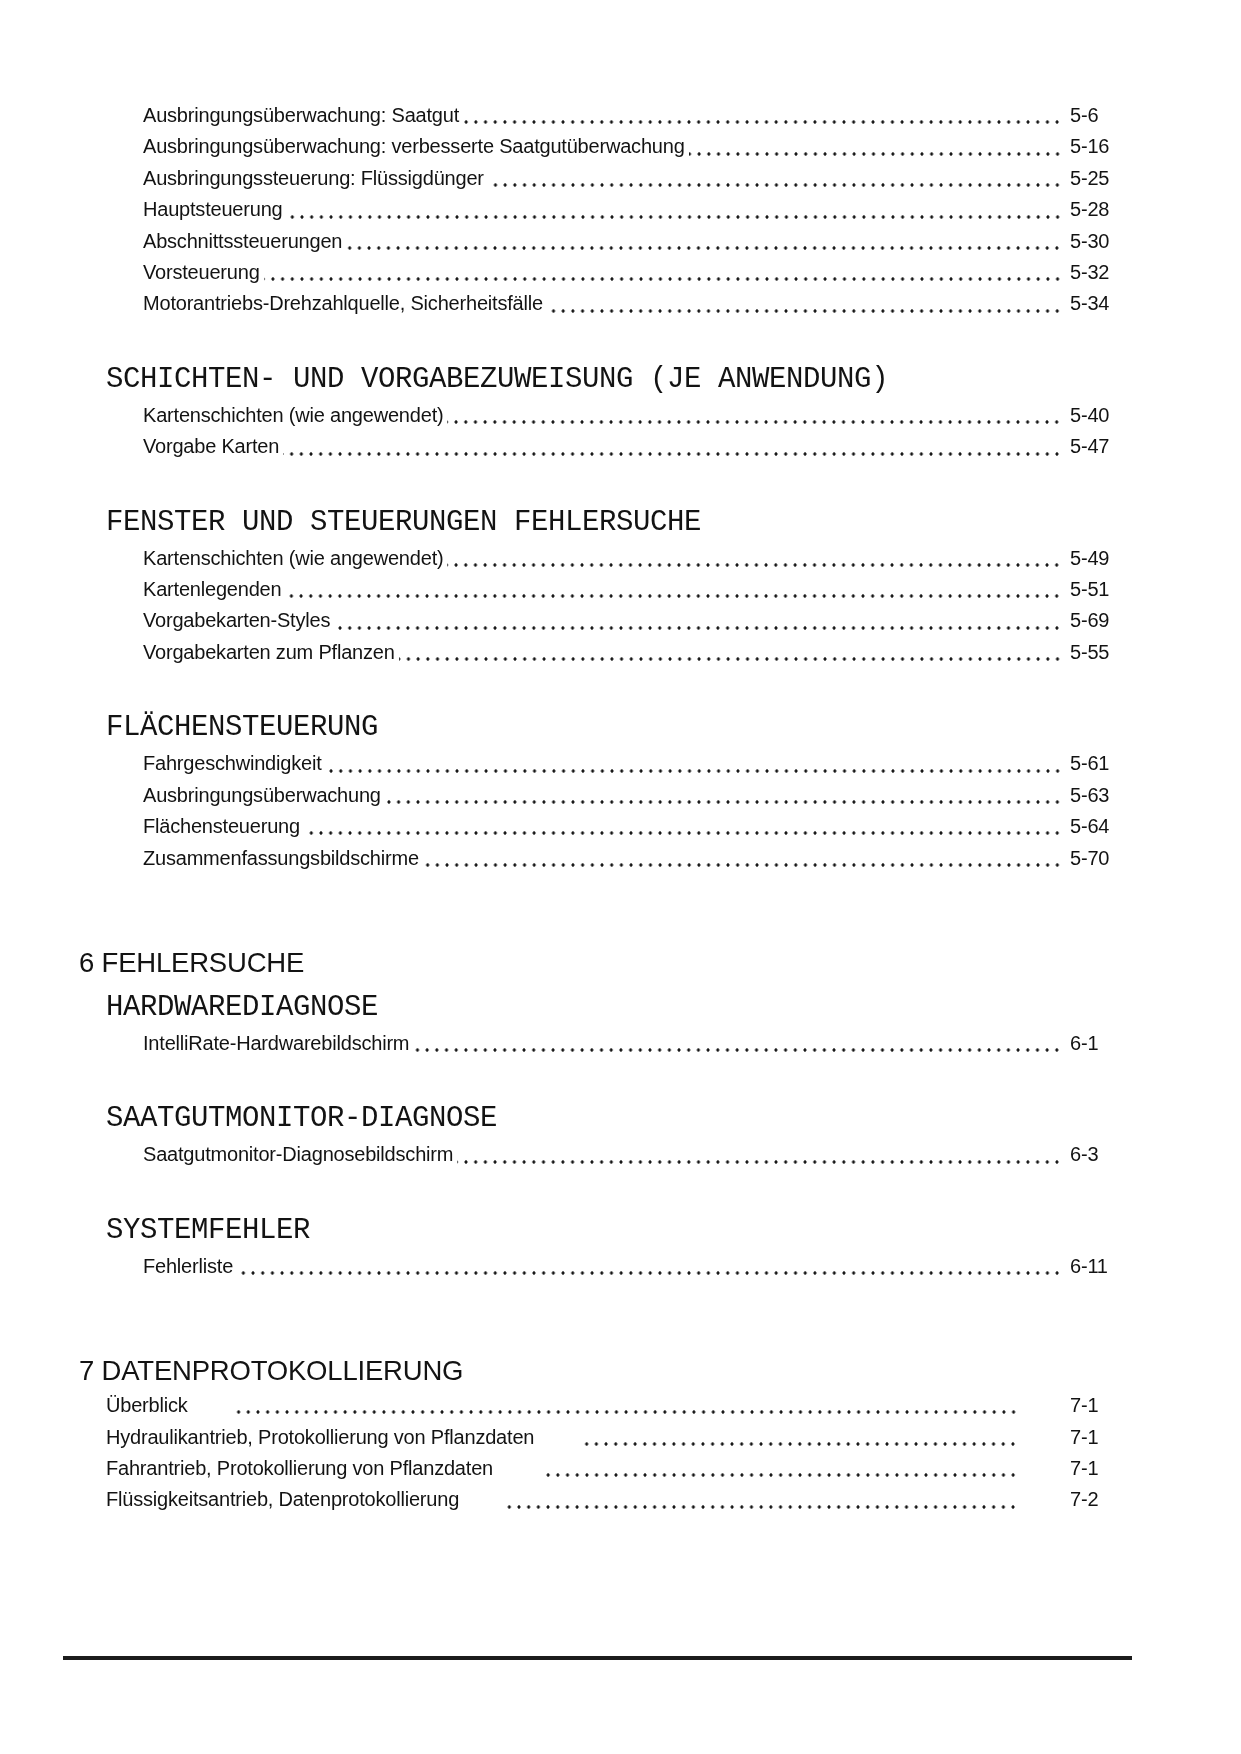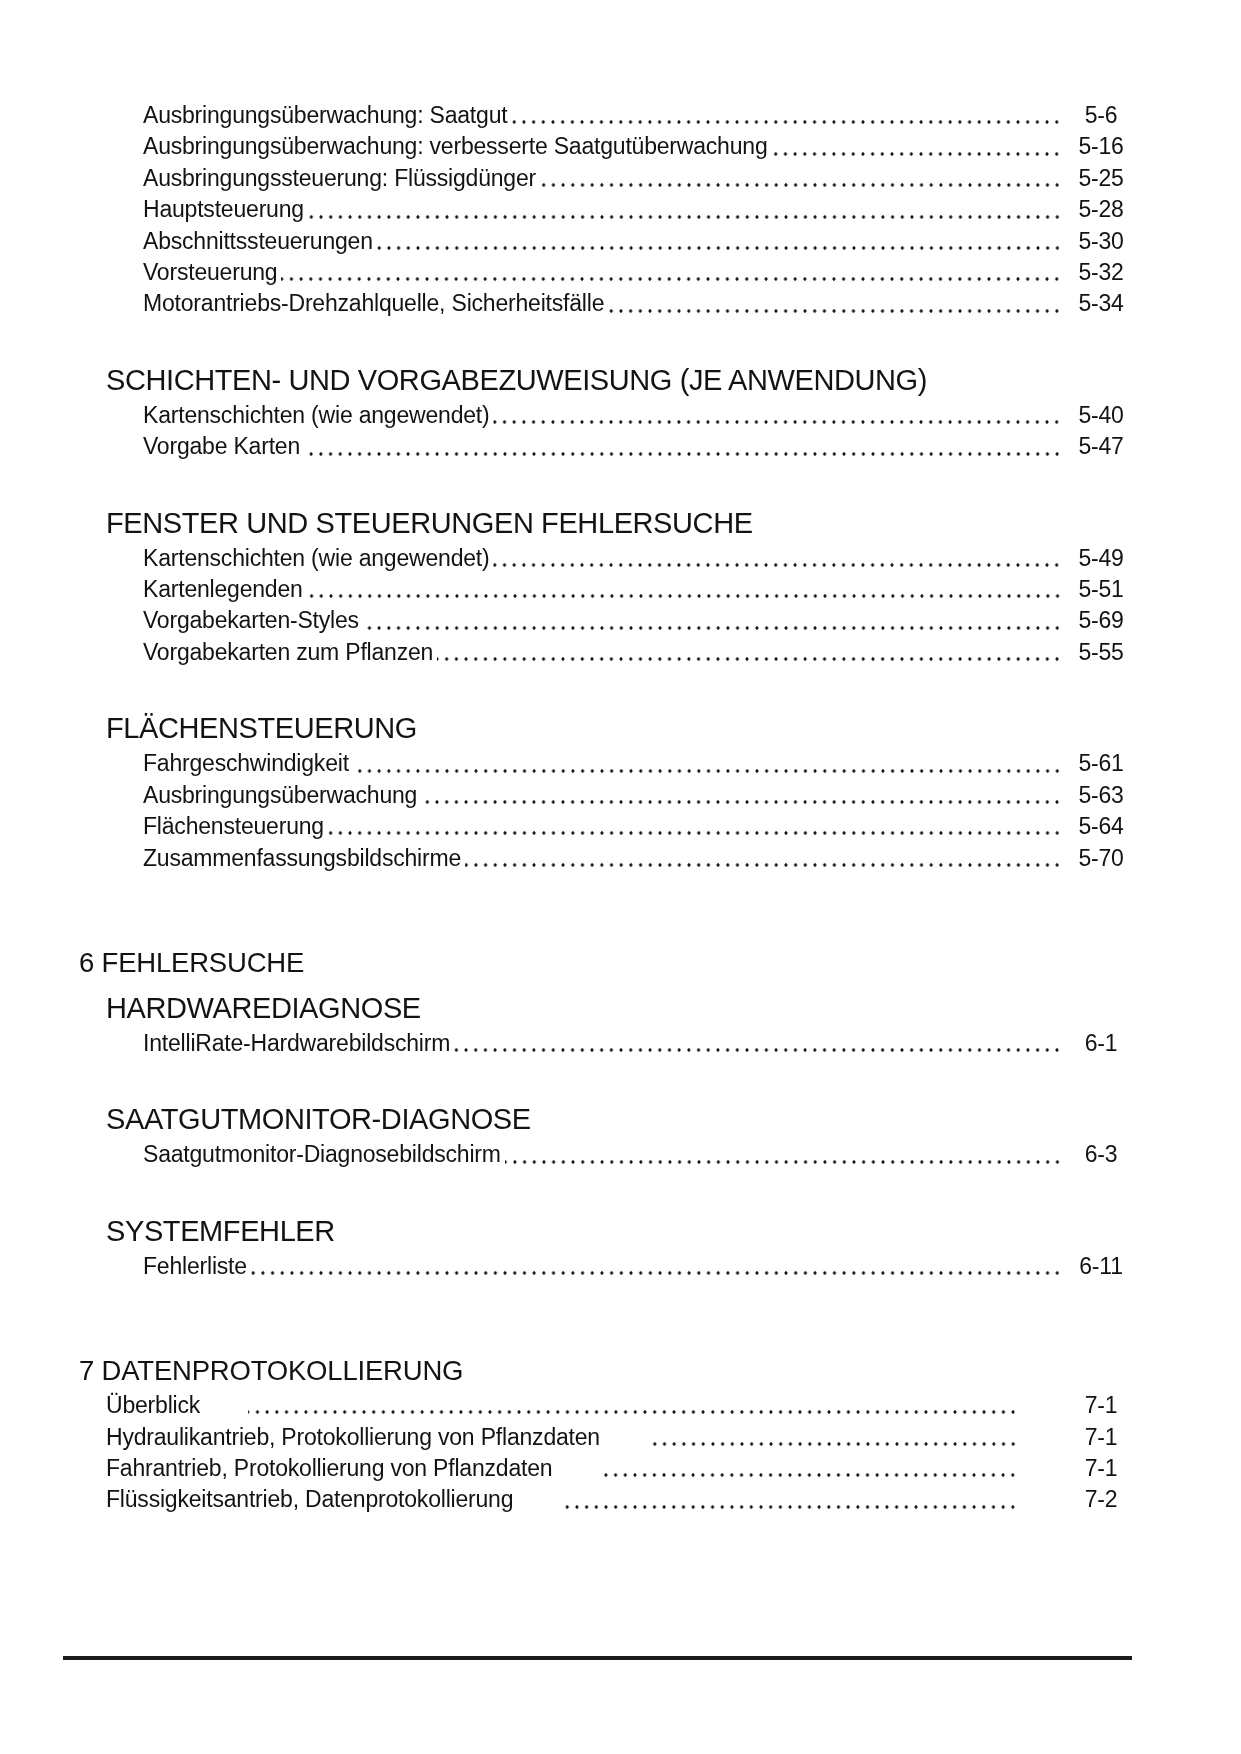--- a/index.html
+++ b/index.html
@@ -4,37 +4,37 @@
 <style>
   * { box-sizing: border-box; }
   html, body { margin: 0; padding: 0; background: #ffffff; }
   body {
     width: 1241px; height: 1754px; position: relative;
     font-family: "Liberation Sans", "DejaVu Sans", sans-serif;
     color: #131313;
   }
   .content { position: absolute; left: 63px; top: 100px; width: 1069px; }
 
-  .row { display: flex; line-height: 31.4px; font-size: 23px; letter-spacing: -0.2px; }
+  .row { display: flex; line-height: 31.4px; font-size: 20px; letter-spacing: -0.2px; }
   .ind1 { padding-left: 43px; gap: 44px; }
   .ind2 { padding-left: 80px; }
   .t  { flex: 0 0 auto; white-space: nowrap; }
   .leader {
     flex: 1 1 auto; min-width: 18px; margin: 0 6px 0 4px; align-self: stretch;
     background-image: radial-gradient(circle, #161616 1.25px, transparent 1.75px);
     background-size: 9.7px 3.6px;
     background-repeat: repeat-x;
     background-position: right 2px bottom 7.5px;
   }
-  .pg { flex: 0 0 62px; text-align: center; white-space: nowrap; }
+  .pg { flex: 0 0 62px; text-align: left; white-space: nowrap; }
 
   .sect { margin-top: 42px; }
   .sect-title {
     font-size: 29px; line-height: 36px; letter-spacing: -0.4px;
-    margin: 8px 0 2px 0; font-weight: 400; padding-left: 43px; white-space: nowrap;
+    margin: 8px 0 2px 0; font-weight: 400; padding-left: 43px; white-space: nowrap; font-family: Liberation Mono, monospace;
   }
   .chapter { margin-top: 72px; }
   .chapter-title {
     font-size: 27.5px; line-height: 34px; letter-spacing: -0.2px;
     margin: 0 0 2px 16px; font-weight: 400; white-space: nowrap;
   }
   .chapter .sect:first-of-type { margin-top: 10px; }
 
   .footer-rule {
     position: absolute; left: 63px; top: 1656px; width: 1069px; height: 4px;

